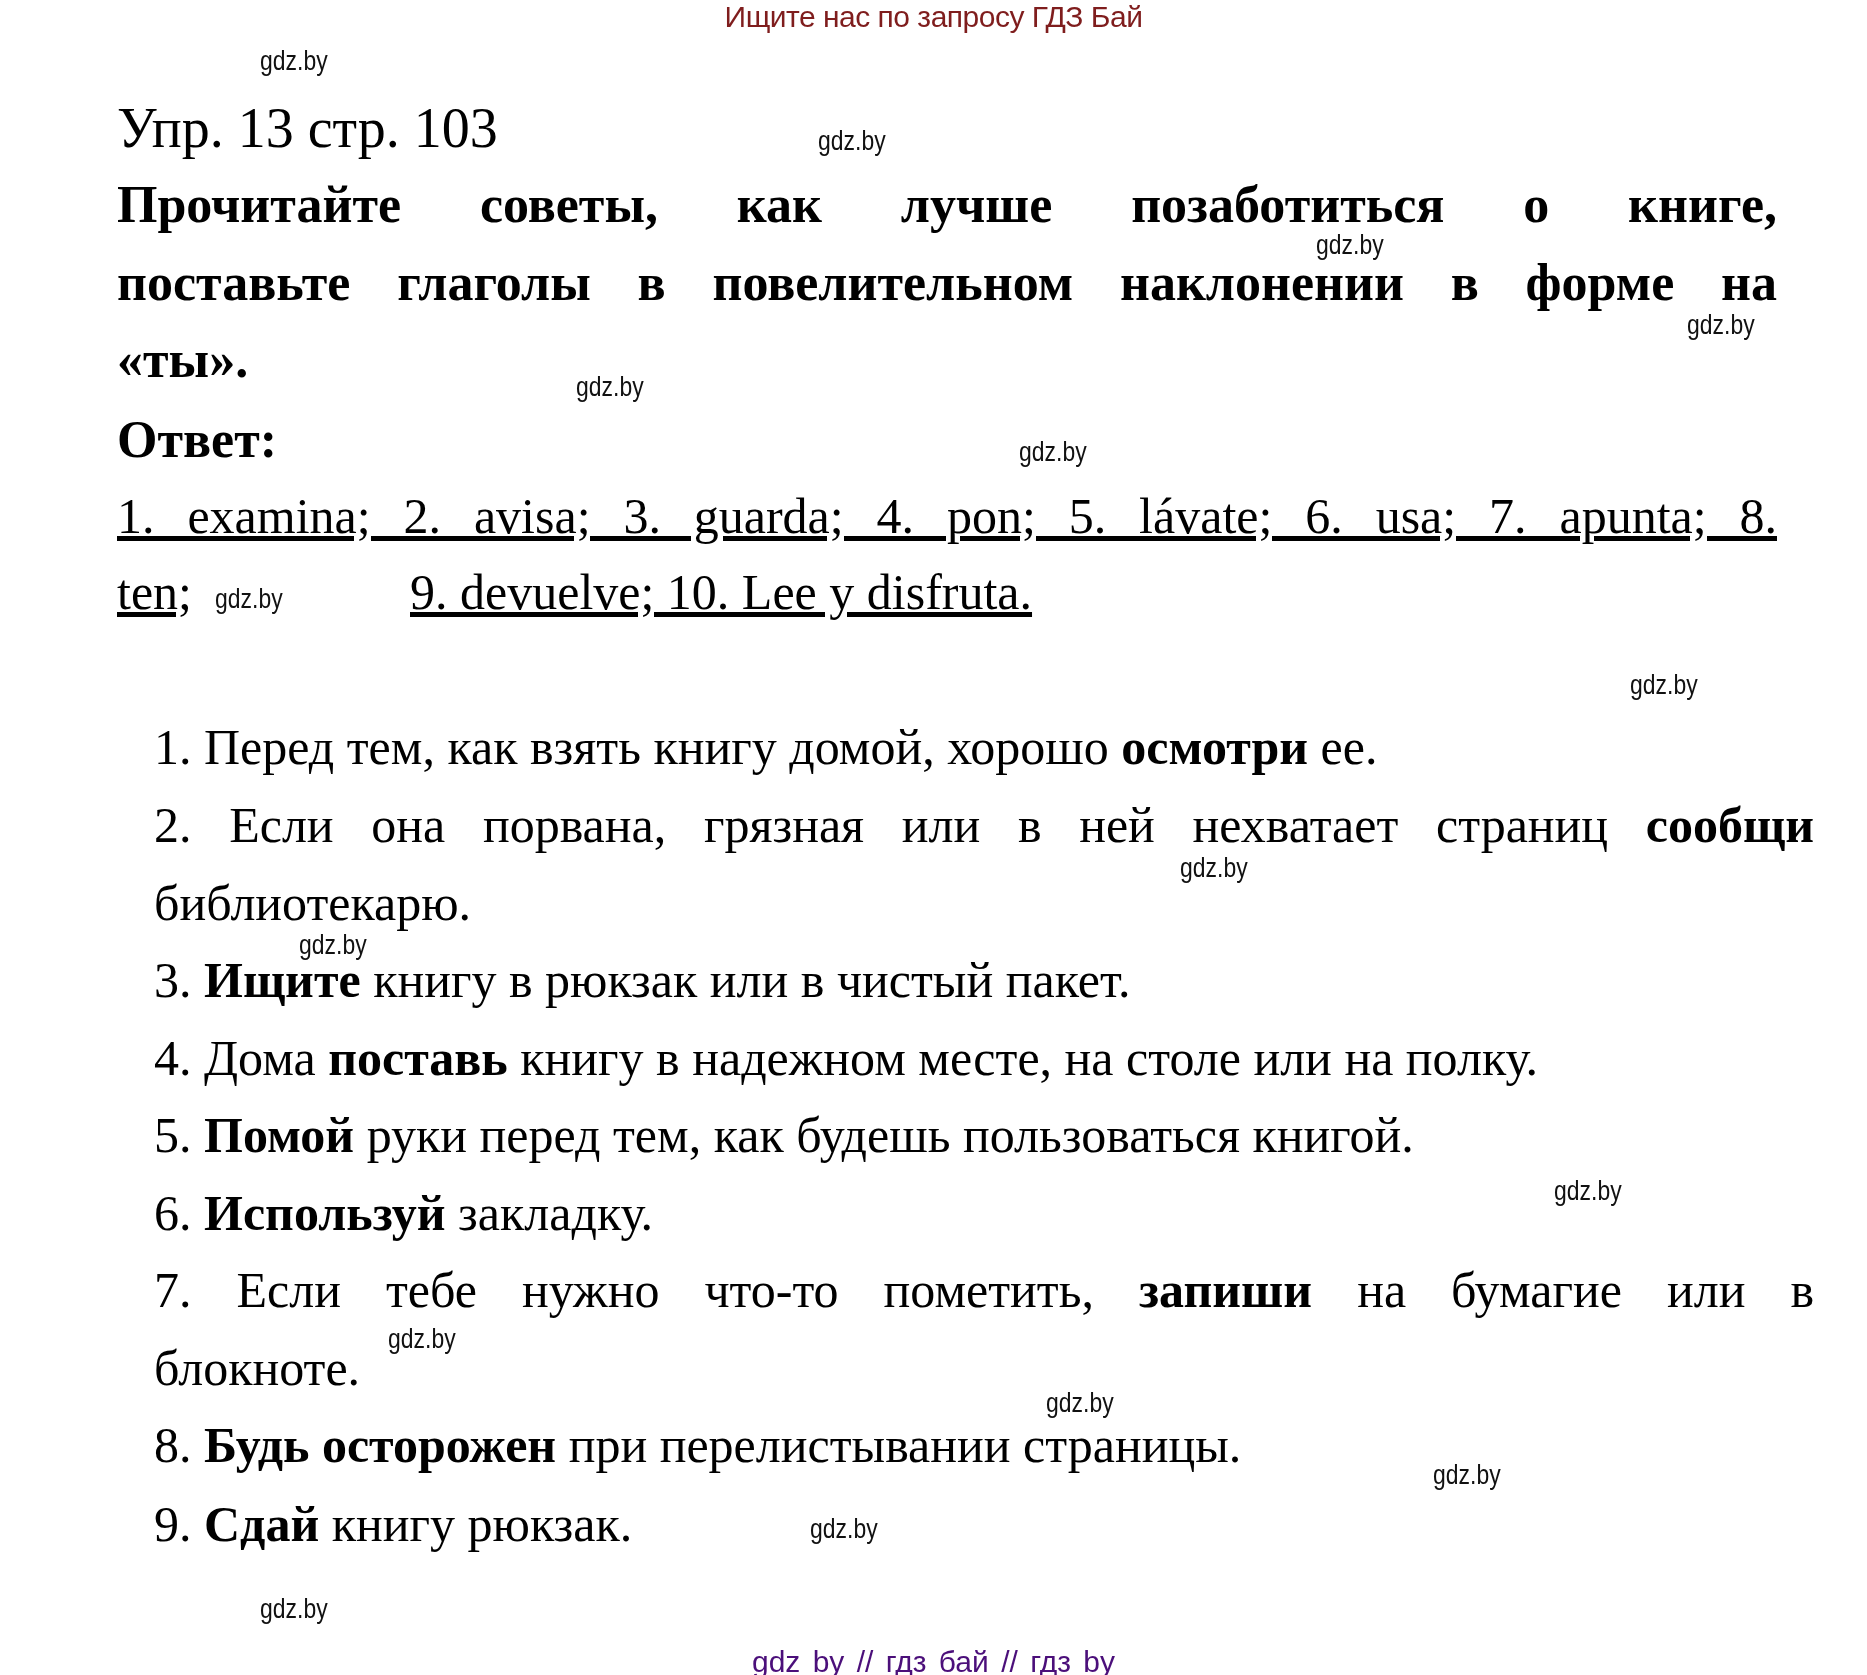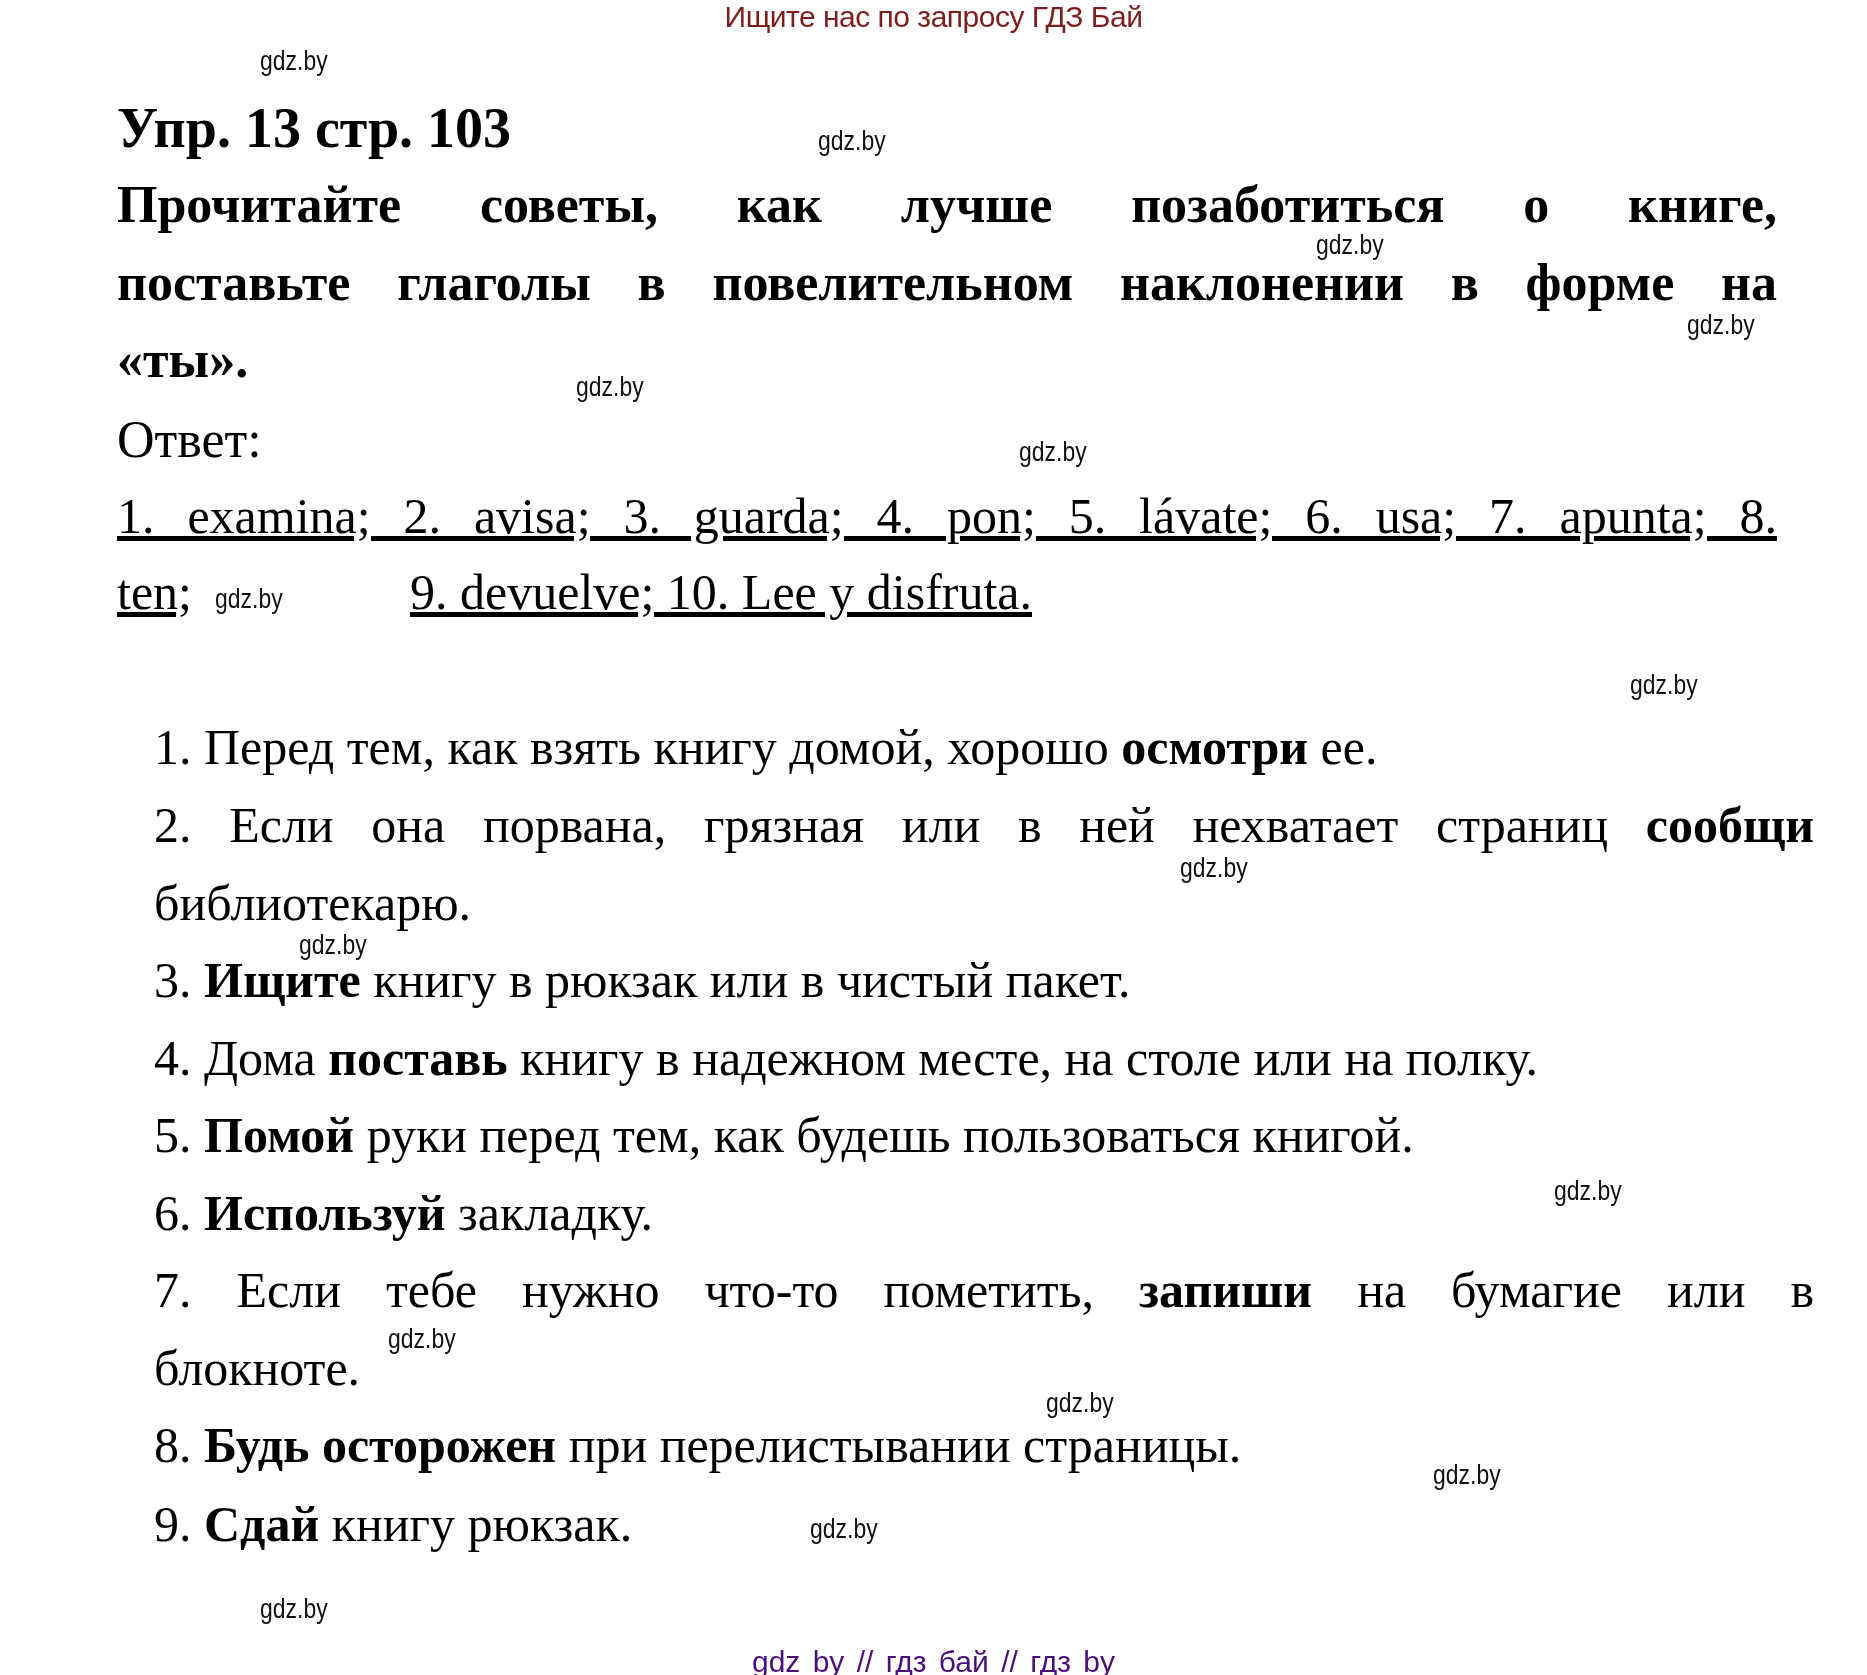--- a/index.html
+++ b/index.html
@@ -1,23 +1,23 @@
 <!DOCTYPE html>
 <html><head>
 <meta charset="utf-8">
 <style>
   html, body { margin: 0; padding: 0; background: #ffffff; }
   body { width: 1867px; height: 1675px; position: relative; overflow: hidden; font-family: "Liberation Serif", serif; color: #000; }
   .abs { position: absolute; white-space: nowrap; }
   .banner { left: 0; width: 1867px; top: 0; text-align: center; font-family: "Liberation Sans", sans-serif; font-size: 30px; line-height: 34px; color: #7f1d1d; letter-spacing: -0.5px; }
   .wm { font-family: "Liberation Sans", sans-serif; font-size: 27px; line-height: 30px; color: #111; transform: scaleX(0.85); transform-origin: left top; }
-  .title { left: 117px; top: 96px; font-size: 56px; line-height: 64px; font-weight: bold; }
+  .title { left: 117px; top: 96px; font-size: 56px; line-height: 64px; font-weight: normal; }
   .instr { left: 117px; width: 1660px; font-size: 52px; line-height: 60px; font-weight: bold; text-align: justify; text-align-last: justify; }
   .instr-last { text-align-last: left; }
-  .answer-h { left: 117px; top: 410px; font-size: 52px; line-height: 60px; font-weight: normal; }
+  .answer-h { left: 117px; top: 410px; font-size: 52px; line-height: 60px; font-weight: bold; }
   .ans { left: 117px; width: 1660px; font-size: 50px; line-height: 58px; text-decoration: underline; }
   .sent { left: 117px; font-size: 50px; line-height: 58px; margin-left: 37px; }
   .sent b { font-weight: bold; }
   .just { width: 1660px; text-align: justify; text-align-last: justify; white-space: normal; }
   .footer { left: 0; width: 1867px; top: 1645px; text-align: center; font-family: "Liberation Sans", sans-serif; font-size: 30px; line-height: 34px; color: #4b0f7a; word-spacing: 4px; }
 </style>
 </head>
 <body>
 
 <div class="abs banner">Ищите нас по запросу ГДЗ Бай</div>

